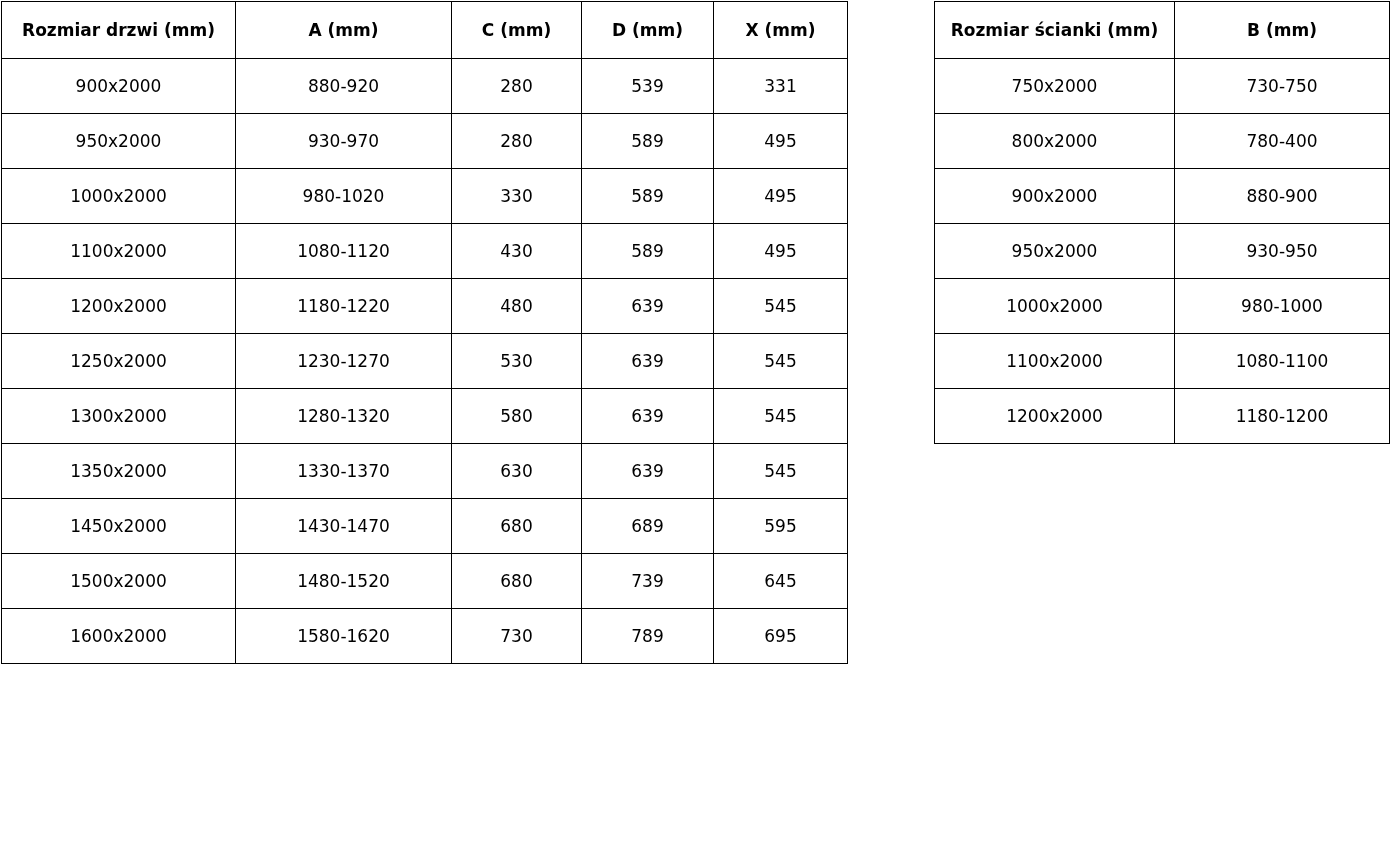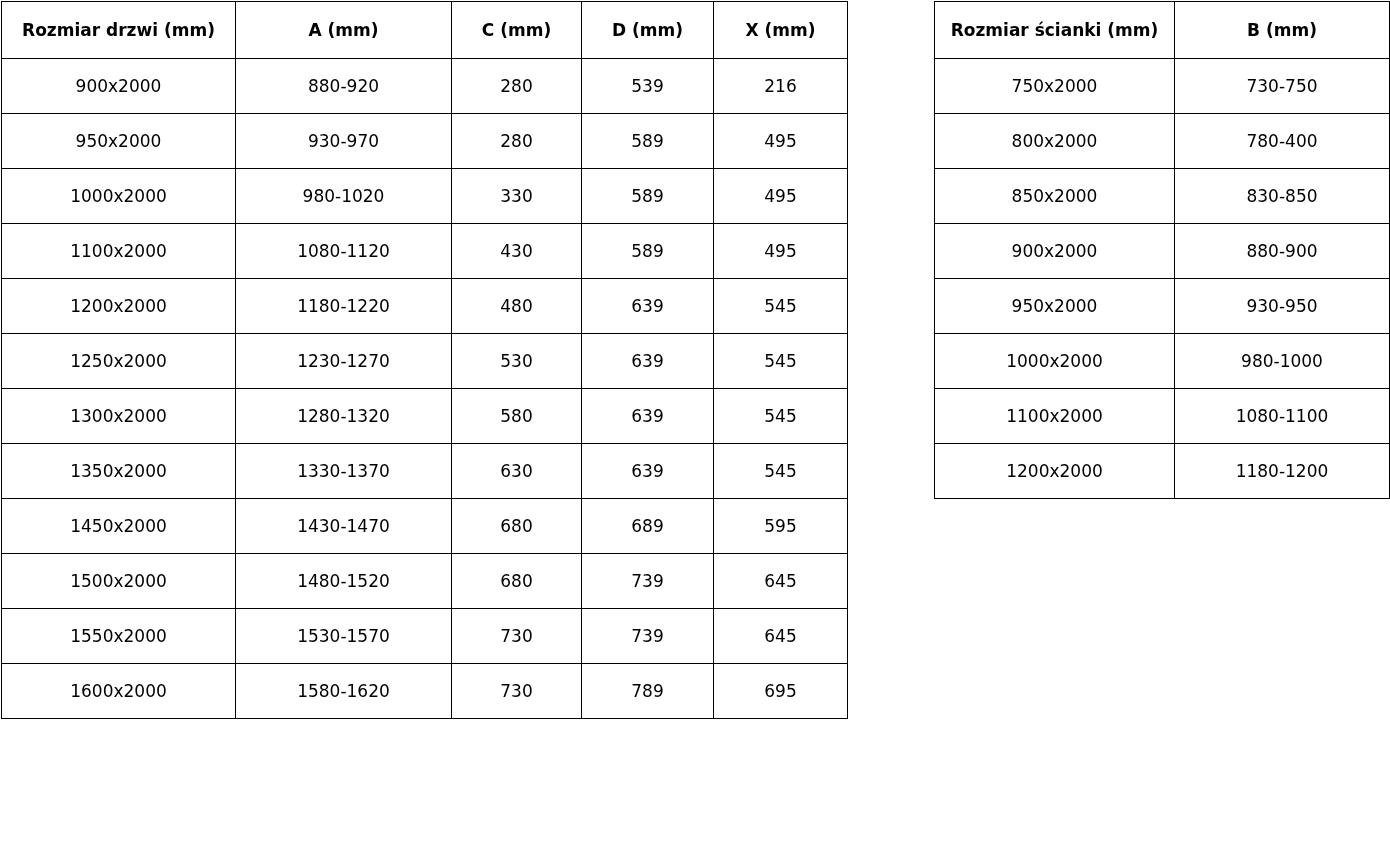--- a/index.html
+++ b/index.html
@@ -85,21 +85,21 @@
         <th>D (mm)</th>
         <th>X (mm)</th>
       </tr>
     </thead>
     <tbody>
         <tr>
           <td>900x2000</td>
           <td>880-920</td>
           <td>280</td>
           <td>539</td>
-          <td>216</td>
+          <td>331</td>
         </tr>
         <tr>
           <td>950x2000</td>
           <td>930-970</td>
           <td>280</td>
           <td>589</td>
           <td>495</td>
         </tr>
         <tr>
           <td>1000x2000</td>
@@ -147,27 +147,20 @@
           <td>1450x2000</td>
           <td>1430-1470</td>
           <td>680</td>
           <td>689</td>
           <td>595</td>
         </tr>
         <tr>
           <td>1500x2000</td>
           <td>1480-1520</td>
           <td>680</td>
-          <td>739</td>
-          <td>645</td>
-        </tr>
-        <tr>
-          <td>1550x2000</td>
-          <td>1530-1570</td>
-          <td>730</td>
           <td>739</td>
           <td>645</td>
         </tr>
         <tr>
           <td>1600x2000</td>
           <td>1580-1620</td>
           <td>730</td>
           <td>789</td>
           <td>695</td>
         </tr>
@@ -188,24 +181,20 @@
     <tbody>
         <tr>
           <td>750x2000</td>
           <td>730-750</td>
         </tr>
         <tr>
           <td>800x2000</td>
           <td>780-400</td>
         </tr>
         <tr>
-          <td>850x2000</td>
-          <td>830-850</td>
-        </tr>
-        <tr>
           <td>900x2000</td>
           <td>880-900</td>
         </tr>
         <tr>
           <td>950x2000</td>
           <td>930-950</td>
         </tr>
         <tr>
           <td>1000x2000</td>
           <td>980-1000</td>

